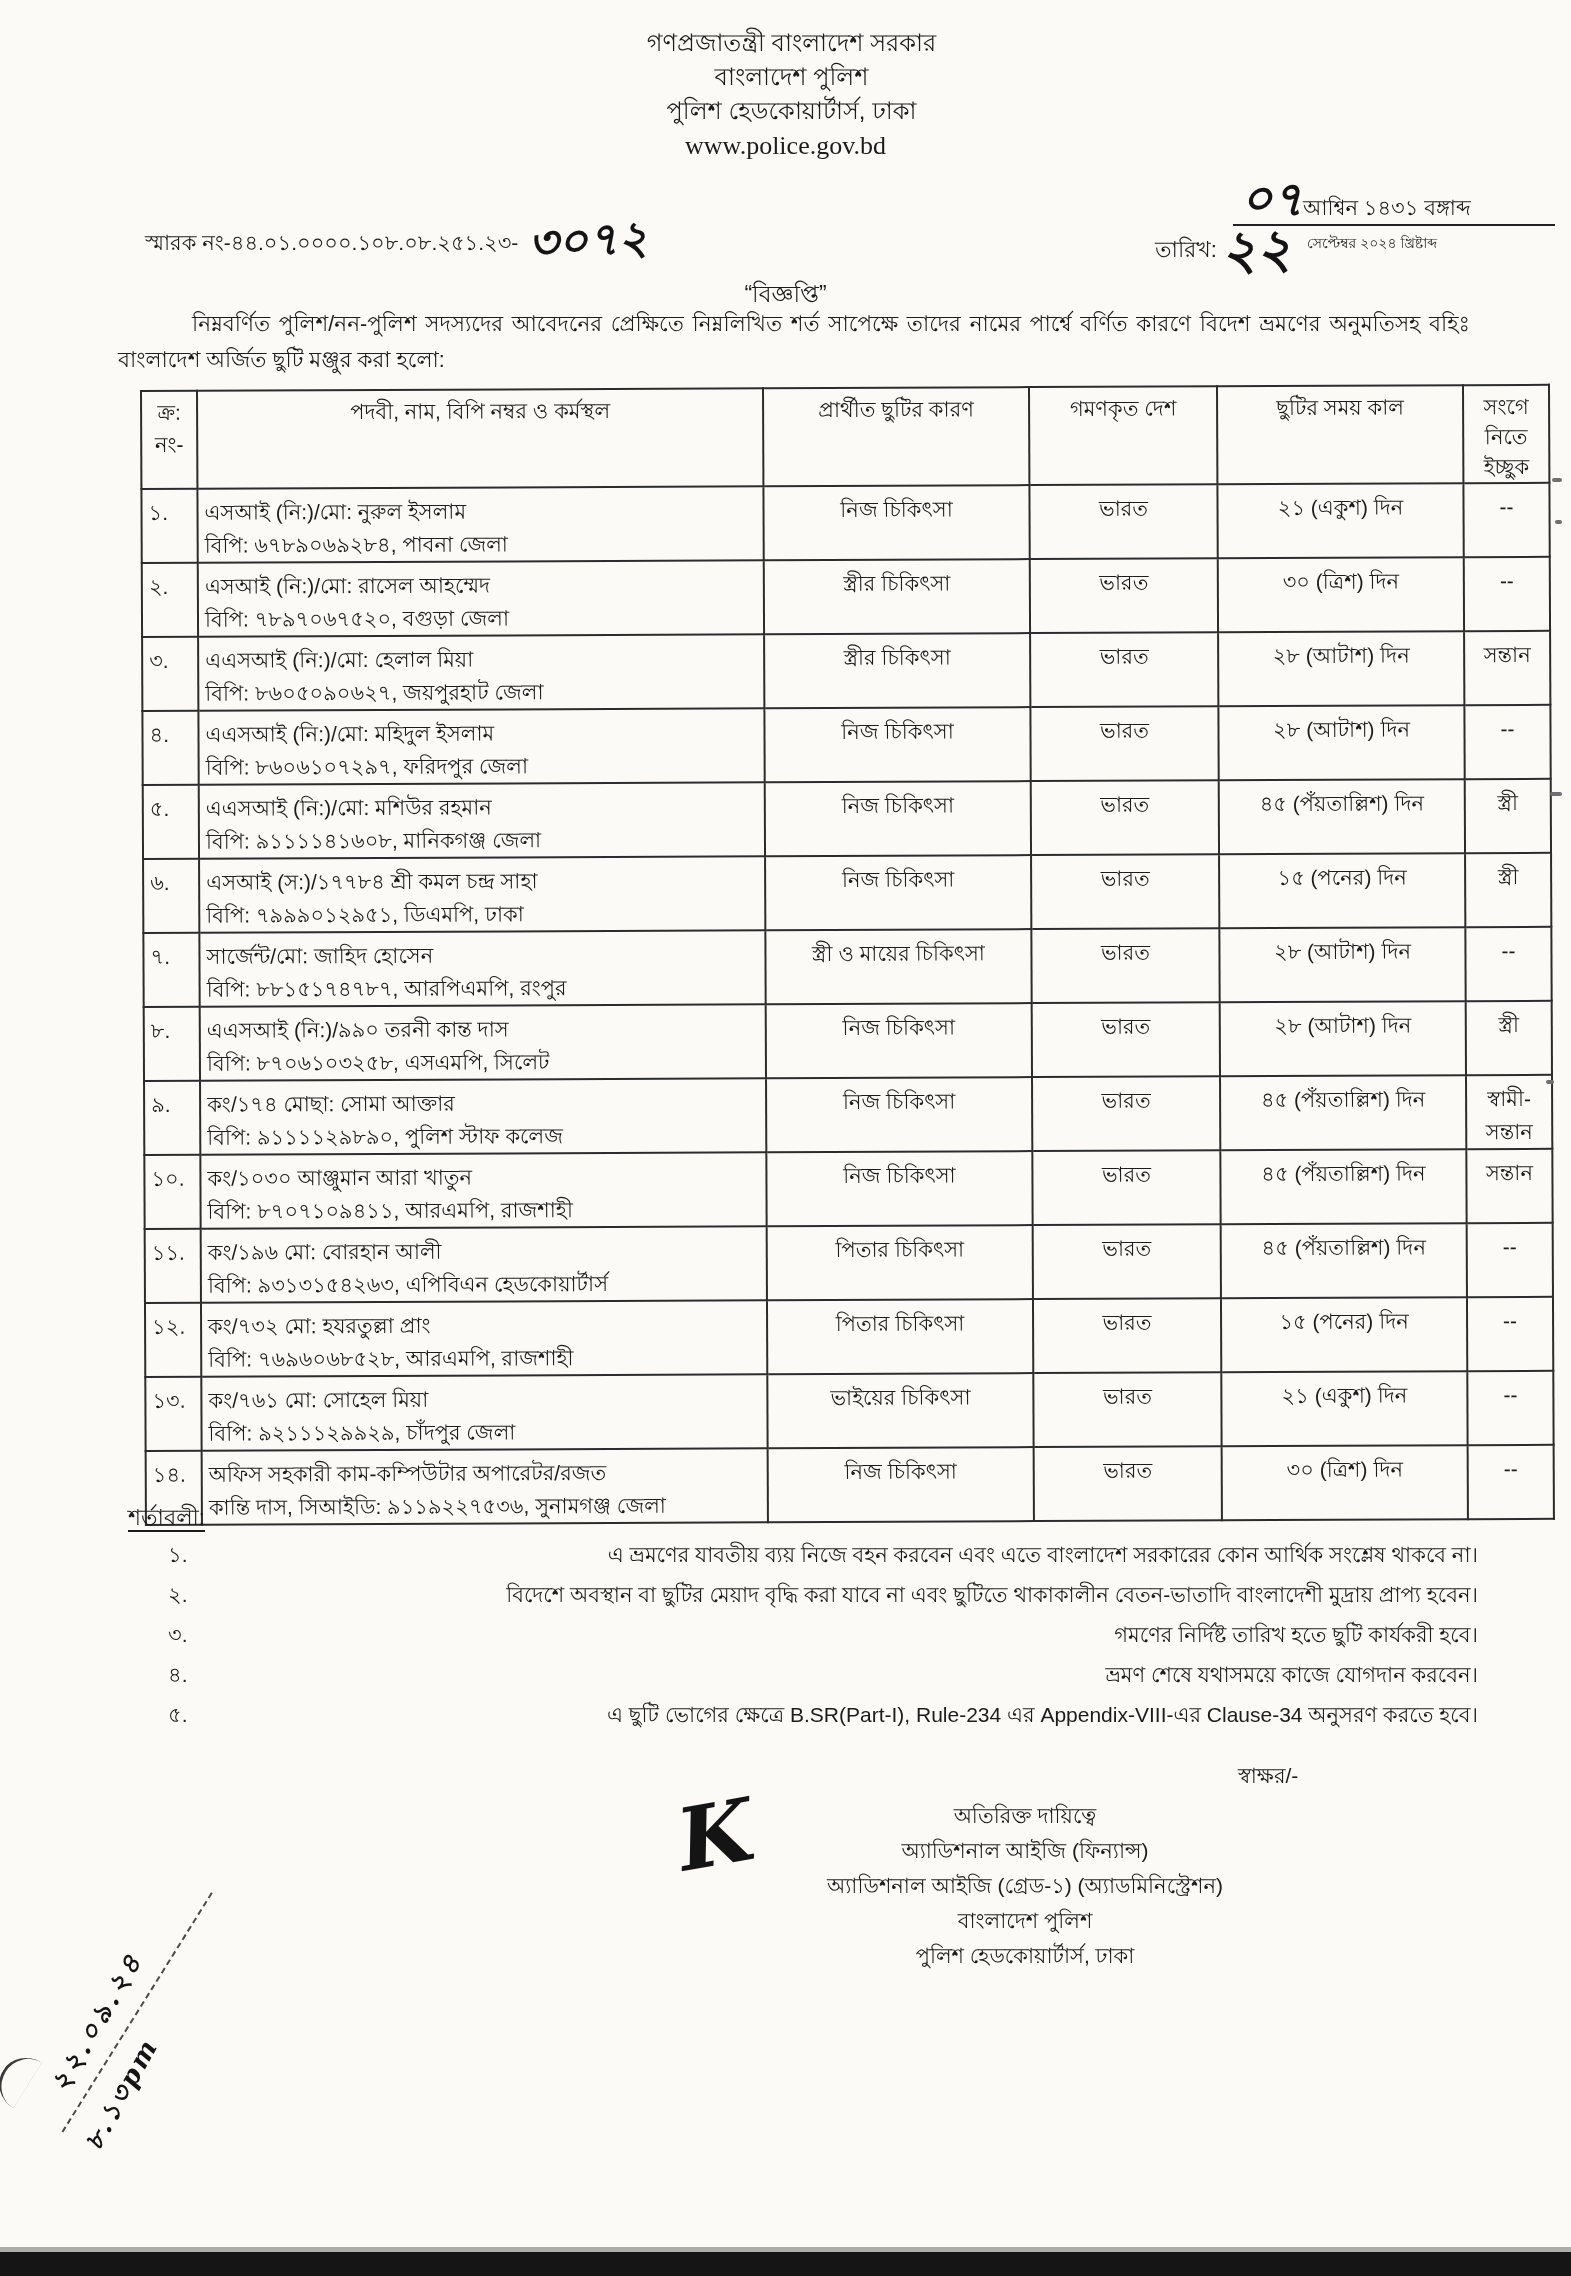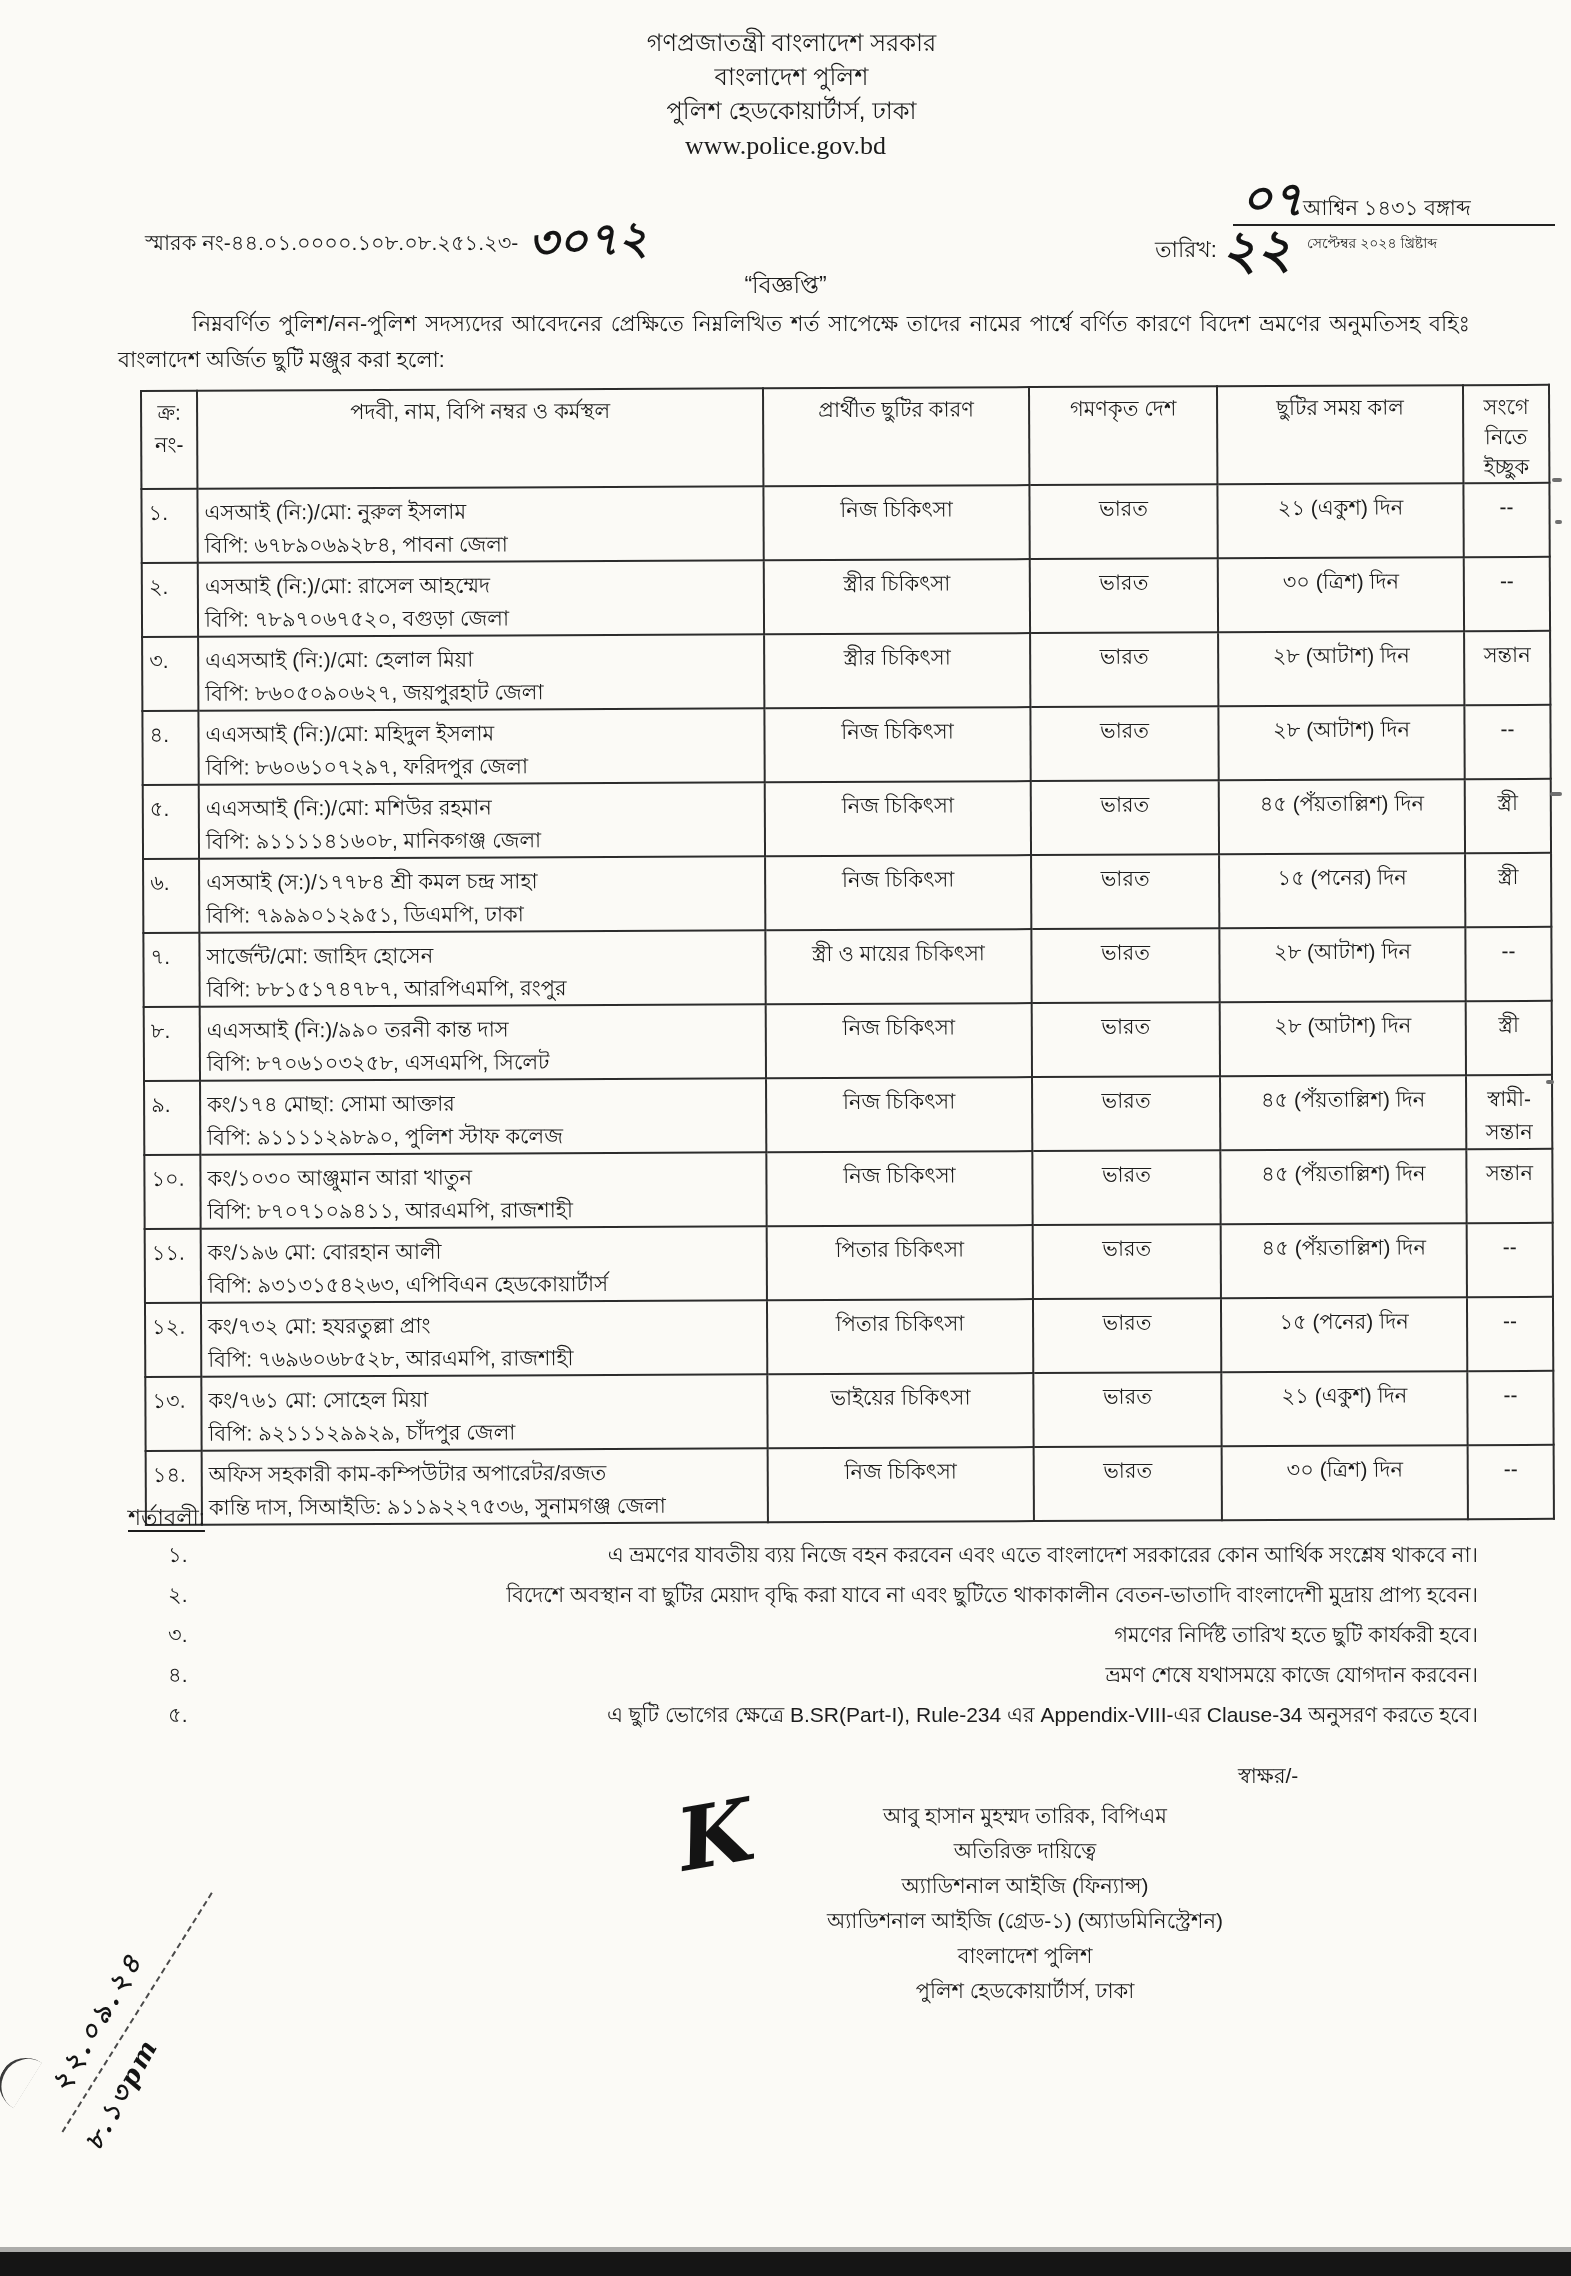--- a/index.html
+++ b/index.html
@@ -21,21 +21,21 @@
   .hand{font-family:"DejaVu Serif","Liberation Serif",serif;font-style:italic;font-weight:bold;color:#141414;}
   .memo-number{display:inline-block;font-size:46px;line-height:20px;transform:rotate(-3deg);margin-left:10px;position:relative;top:6px;}
   .date-block{position:absolute;top:192px;left:1155px;width:400px;}
   .date-label{position:absolute;left:0;top:40px;font-size:22px;}
   .date-frac{position:relative;margin-left:78px;}
   .date-top{padding-left:70px;font-size:21px;line-height:32px;border-bottom:2.5px solid #222;white-space:nowrap;}
   .date-bottom{padding-left:74px;font-size:14px;line-height:34px;white-space:nowrap;}
   .date-day-bn{position:absolute;left:8px;top:-18px;font-size:48px;line-height:48px;transform:rotate(2deg);}
   .date-day-gr{position:absolute;left:-12px;top:30px;font-size:54px;line-height:54px;transform:rotate(-2deg);}
   
-  .notice-title{position:absolute;top:267px;left:0;right:0;text-align:center;font-size:23px;}
+  .notice-title{position:absolute;top:276px;left:0;right:0;text-align:center;font-size:23px;}
   .intro{position:absolute;top:306px;left:118px;width:1352px;font-size:21.5px;line-height:36px;text-align:justify;text-indent:74px;}
   
   .leave-table{
     position:absolute;top:390px;left:140px;
     border-collapse:collapse;table-layout:fixed;
     width:1408px;font-size:21px;
     transform:rotate(-0.25deg);transform-origin:left top;
   }
   .leave-table th,.leave-table td{
     border:2.4px solid #2c2c2c;
@@ -301,21 +301,20 @@
       <span class="term-text">ভ্রমণ শেষে যথাসময়ে কাজে যোগদান করবেন।</span>
     </div>
     <div class="term-item">
       <span class="term-no">৫.</span>
       <span class="term-text">এ ছুটি ভোগের ক্ষেত্রে B.SR(Part-I), Rule-234 এর Appendix-VIII-এর Clause-34 অনুসরণ করতে হবে।</span>
     </div>
   </div>
 
   <div class="sig-label">স্বাক্ষর/-</div>
   <div class="sig-block">
-    <div>আবু হাসান মুহম্মদ তারিক, বিপিএম</div>
     <div>অতিরিক্ত দায়িত্বে</div>
     <div>অ্যাডিশনাল আইজি (ফিন্যান্স)</div>
     <div>অ্যাডিশনাল আইজি (গ্রেড-১) (অ্যাডমিনিস্ট্রেশন)</div>
     <div>বাংলাদেশ পুলিশ</div>
     <div>পুলিশ হেডকোয়ার্টার্স, ঢাকা</div>
   </div>
 
   <div class="hand k-mark">K</div>
 
   <div class="corner-note">

